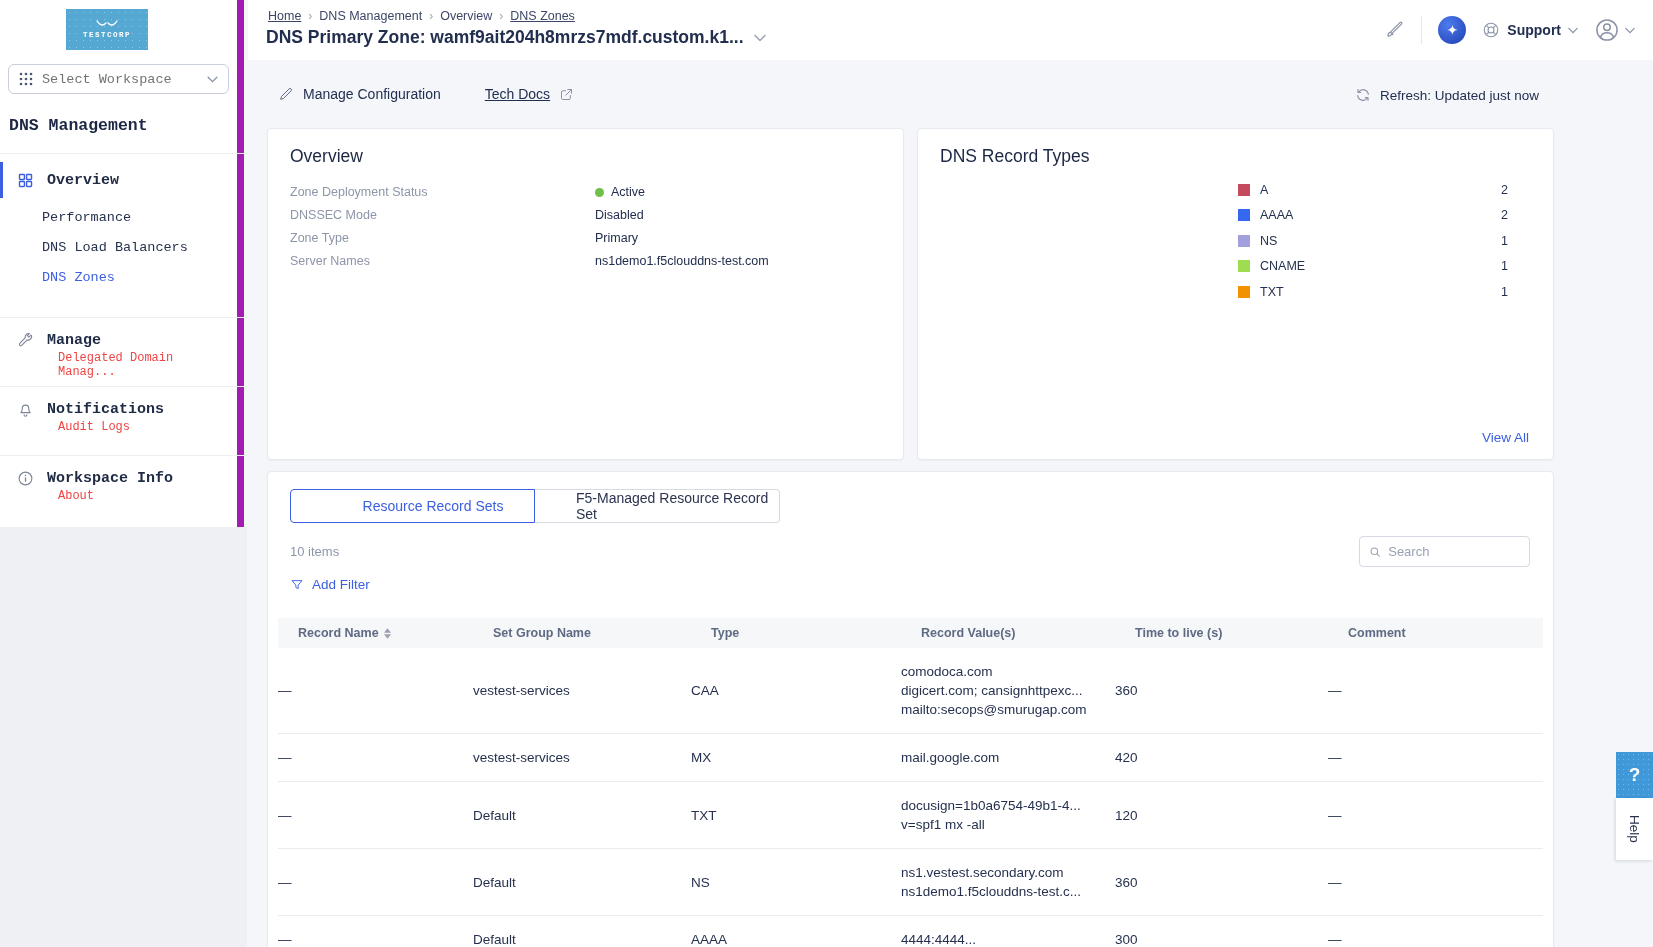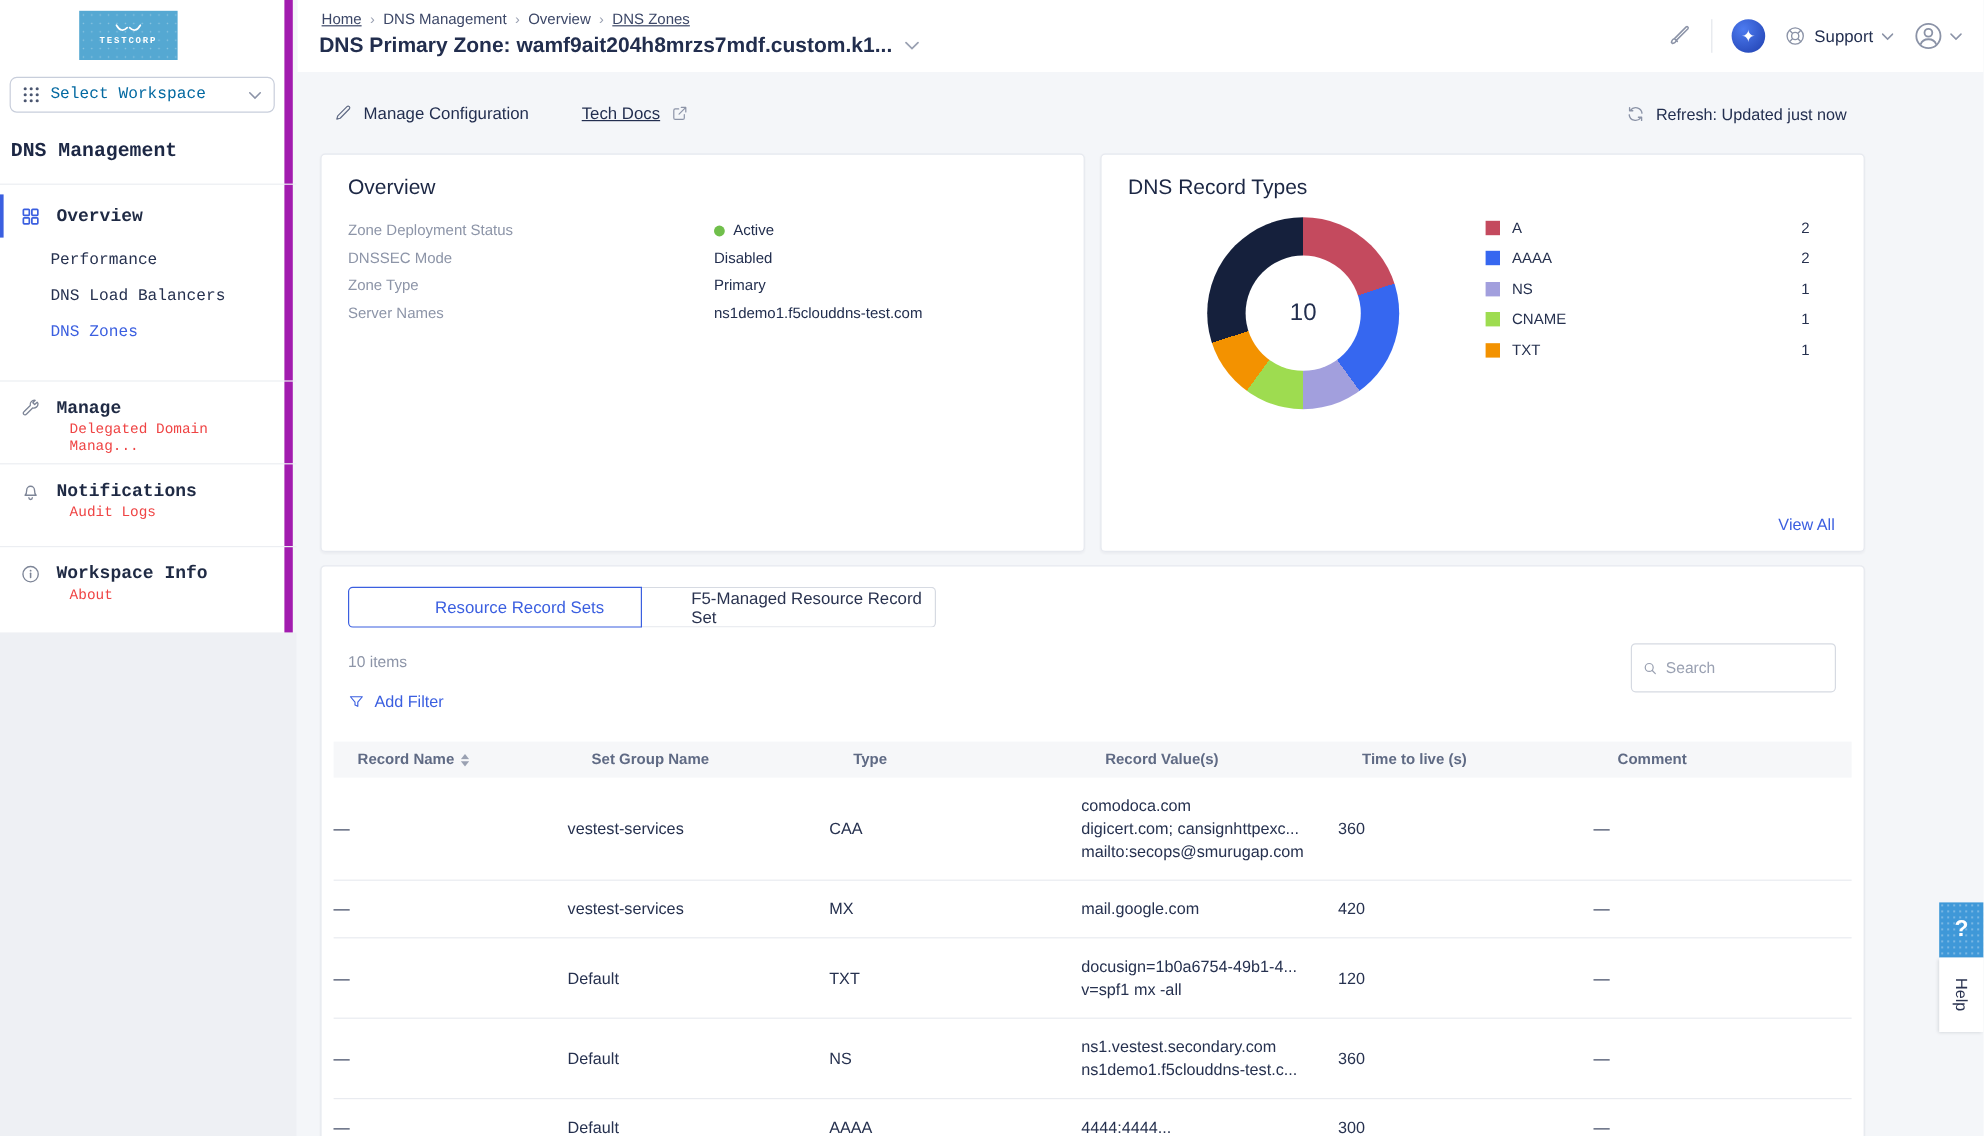--- a/index.html
+++ b/index.html
@@ -12,29 +12,29 @@
   .breadcrumb { position:absolute; left:20px; top:9px; display:flex; align-items:center; gap:7px; font-size:12.5px; color:#3c4767; }
   .crumb { cursor:pointer; }
   .crumb.u { text-decoration:underline; }
   .crumb-sep { color:#9aa1b2; font-size:12px; }
   .page-title-row { position:absolute; left:18px; top:27px; display:flex; align-items:center; gap:10px; }
   .page-title { font-size:17.5px; color:#222e4e; font-weight:700; }
   .hdr-right { position:absolute; right:18px; top:0; height:60px; display:flex; align-items:center; gap:16px; }
   .hdr-divider { width:1px; height:28px; background:#e3e6ec; }
   .icon-btn { color:#8b93a7; display:flex; align-items:center; cursor:pointer; }
   .ai-circle { width:28px; height:28px; border-radius:50%; background:radial-gradient(circle at 35% 30%, #4d7bf0, #1f3fae); color:#fff; display:flex; align-items:center; justify-content:center; font-size:14px; cursor:pointer; }
-  .support { display:flex; align-items:center; gap:7px; color:#232f50; font-size:14px; cursor:pointer; }
+  .support { display:flex; align-items:center; gap:7px; color:#232f50; font-size:14px; cursor:pointer;font-weight:bold; }
   .avatar-group { display:flex; align-items:center; gap:5px; cursor:pointer; color:#8b93a7; }
 
   
   .sidebar { position:absolute; left:0; top:0; width:244px; height:947px; background:#fff; border-right:7px solid #a21caf; z-index:6;font-family:Liberation Mono, monospace; }
   .logo-box { position:absolute; left:66px; top:9px; width:82px; height:41px; background:#55a8d2; display:flex; flex-direction:column; align-items:center; justify-content:center; gap:2px; background-image:radial-gradient(rgba(255,255,255,.35) .7px, transparent .8px); background-size:7px 7px; }
   .logo-text { color:#fff; font-size:7.5px; font-weight:bold; letter-spacing:1.5px; }
   .ws-select { position:absolute; left:8px; top:64px; width:221px; height:30px; border:1px solid #c8cedb; border-radius:6px; background:#fff; display:flex; align-items:center; padding:0 10px; gap:9px; cursor:pointer; }
-  .ws-select .lbl { flex:1; font-size:13.5px; color:#0369a1; }
+  .ws-select .lbl { flex:1; font-size:13.5px; color:#737373; }
   .side-section-title { position:absolute; left:9px; top:116px; font-size:16.5px; font-weight:bold; color:#1c2744; }
   .side-div { position:absolute; left:0; width:247px; height:1px; background:#eceef2; }
   .nav-item { position:absolute; left:0; width:247px; display:flex; align-items:center; gap:13px; padding-left:17px; cursor:pointer; }
   .nav-item .nav-label { font-size:15px; color:#1f2a44; font-weight:600; }
   .nav-item.active::before { content:""; position:absolute; left:0; top:-4px; bottom:-4px; width:3px; background:#3b5fe0; }
   .nav-sub { position:absolute; left:42px; font-size:13.5px; color:#26314f; cursor:pointer; }
   .nav-sub.sel { color:#3b5fe0; }
   .group-sub { position:absolute; left:58px; font-size:12px; color:#ef4444; }
   .side-footer { position:absolute; left:0; top:527px; bottom:0; width:247px; background:#eef0f4; }
 
@@ -66,21 +66,21 @@
   .view-all { position:absolute; right:24px; bottom:14px; font-size:13.5px; color:#3b5fe0; cursor:pointer; }
 
   
   .records-card { left:267px; top:471px; width:1287px; height:620px; }
   .tabs { position:absolute; left:22px; top:17px; display:flex; }
   .tab { height:34px; width:245px; display:flex; align-items:center; justify-content:center; font-size:14px; background:#fff; border:1px solid #d6dae2; cursor:pointer; color:#2a3350;padding-left:41px; }
   .tab:first-child { border-radius:4px 0 0 4px; }
   .tab:last-child { border-radius:0 4px 4px 0; border-left:none; }
   .tab.active { border:1px solid #3b5fe0; color:#3b5fe0; }
   .items-count { position:absolute; left:22px; top:72px; font-size:13px; color:#8d95a8; }
-  .search-box { position:absolute; right:23px; top:64px; width:171px; height:41px; border:1px solid #d6dae2; border-radius:4px; background:#fff; display:flex; align-items:center; padding:0 9px; gap:7px; color:#9aa1b2; }
+  .search-box { position:absolute; right:23px; top:64px; width:171px; height:31px; border:1px solid #d6dae2; border-radius:4px; background:#fff; display:flex; align-items:center; padding:0 9px; gap:7px; color:#9aa1b2; }
   .search-box input { border:none; outline:none; width:100%; font-size:13px; font-family:"Liberation Sans",sans-serif; color:#2a3350; }
   .search-box input::placeholder { color:#9aa1b2; }
   .add-filter { position:absolute; left:22px; top:105px; display:flex; align-items:center; gap:8px; font-size:13.5px; color:#3b5fe0; cursor:pointer; }
   .tbl { position:absolute; left:10px; right:10px; top:146px; }
   .tbl-grid { display:grid; grid-template-columns:195px 218px 210px 214px 213px 1fr; align-items:center; padding-left:20px; }
   .tbl-head { background:#f6f7f9; height:30px; }
   .tbl-head .th { font-size:12.5px; color:#5f6a84; font-weight:bold; display:flex; align-items:center; gap:5px; }
   .tbl-row { border-bottom:1px solid #e9ebf0; padding:14px 0; cursor:pointer; }
   .td { font-size:13.5px; color:#26314f; }
   .val-line { font-size:13.5px; color:#26314f; line-height:19px; }
@@ -280,26 +280,20 @@
       <span class="ov-value">Primary</span>
     </div>
     <div class="ov-field" style="top:125px">
       <span class="ov-label">Server Names</span>
       <span class="ov-value">ns1demo1.f5clouddns-test.com</span>
     </div>
   </div>
 
   <div class="card types-card">
     <div class="card-title">DNS Record Types</div>
-    <div class="donut-wrap">
-      <div class="donut" id="donut" style="background: conic-gradient(rgb(196, 74, 94) 0deg, rgb(196, 74, 94) 72deg, rgb(54, 103, 240) 72deg, rgb(54, 103, 240) 144deg, rgb(162, 159, 221) 144deg, rgb(162, 159, 221) 180deg, rgb(158, 220, 80) 180deg, rgb(158, 220, 80) 216deg, rgb(243, 146, 0) 216deg, rgb(243, 146, 0) 252deg, rgb(21, 32, 60) 252deg, rgb(21, 32, 60) 360deg);"></div>
-      <div class="donut-hole">
-          <span>10</span>
-        </div>
-    </div>
     <div class="legend">
       <div class="legend-row">
           <span class="swatch" style="background: rgb(196, 74, 94);"></span>
           <span class="legend-label">A</span>
           <span class="legend-count">2</span>
         </div>
       <div class="legend-row">
           <span class="swatch" style="background: rgb(54, 103, 240);"></span>
           <span class="legend-label">AAAA</span>
           <span class="legend-count">2</span>

